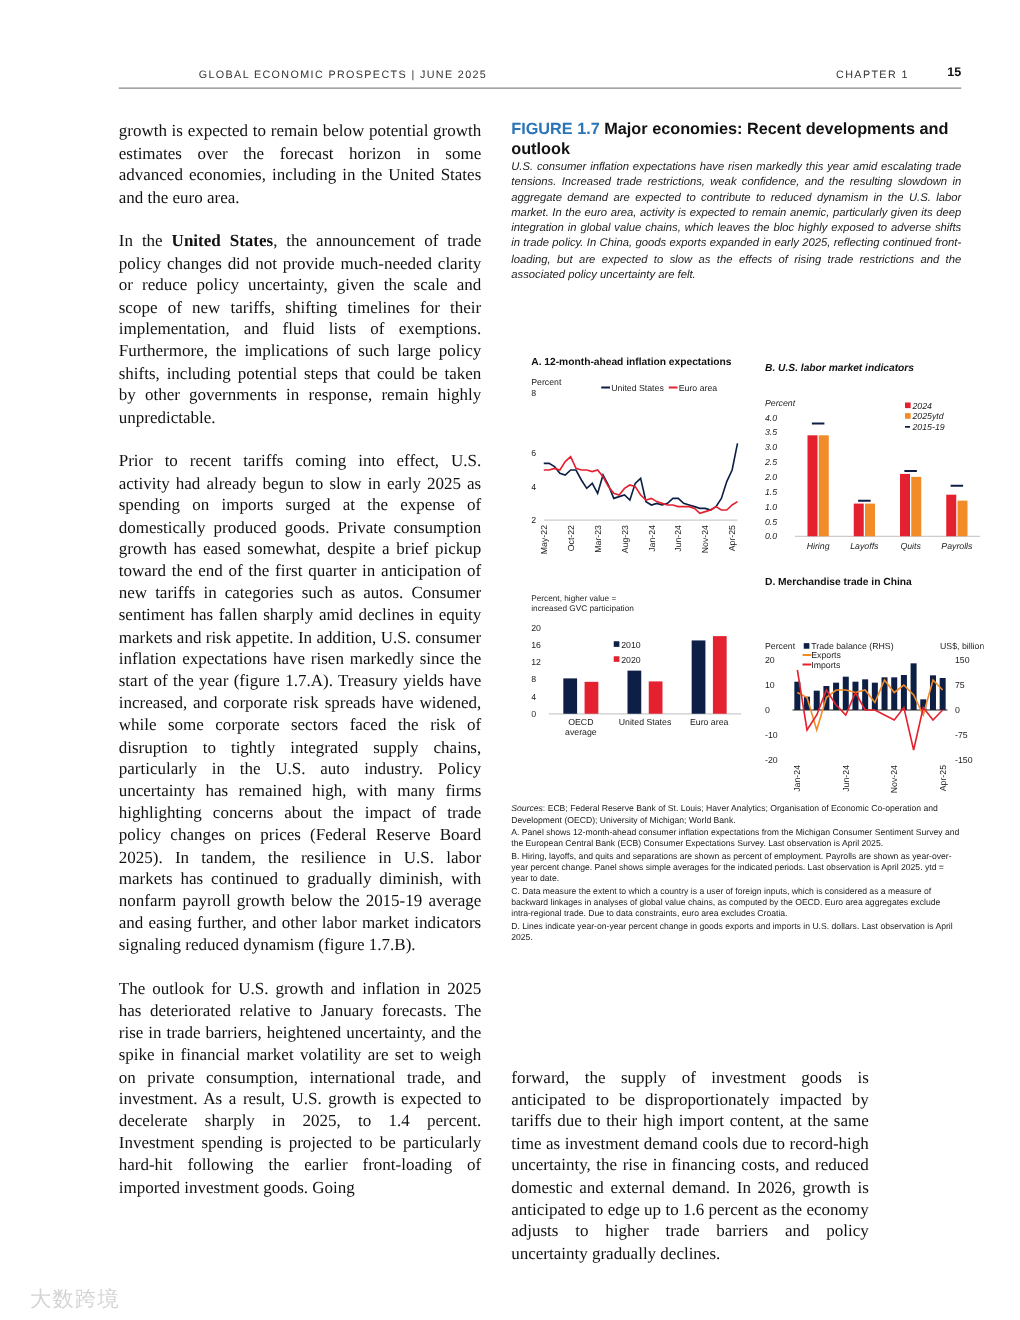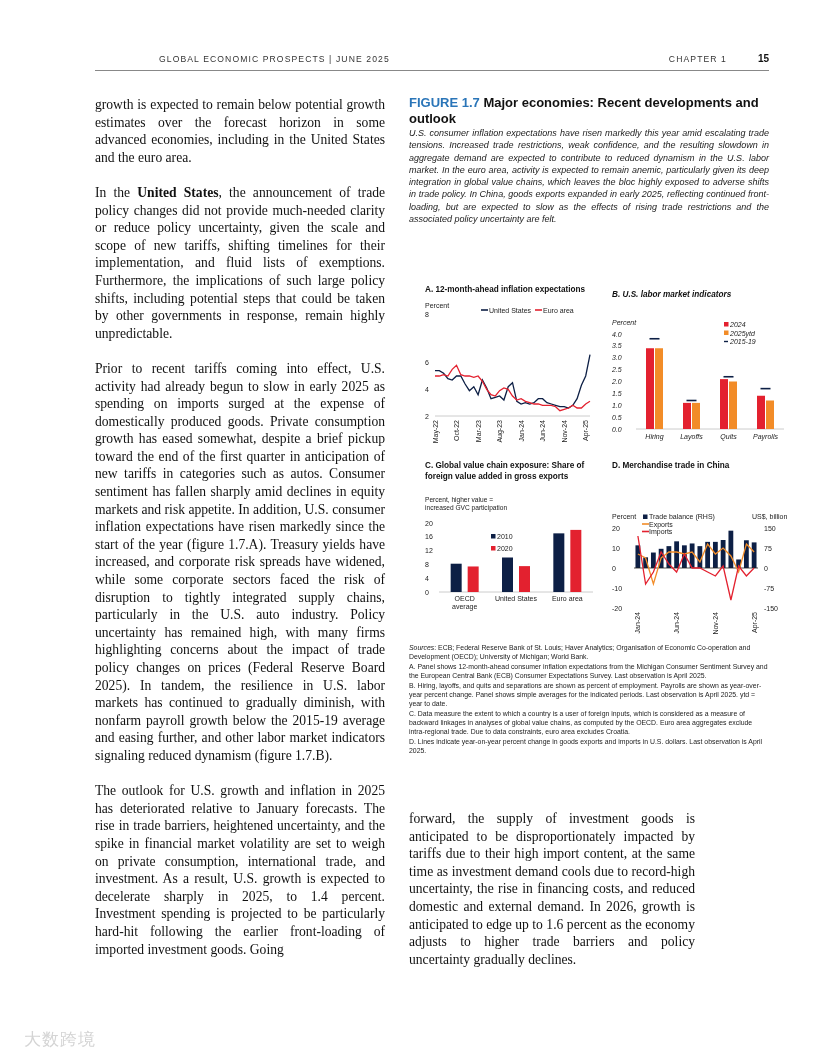--- a/index.html
+++ b/index.html
@@ -5,21 +5,21 @@
   html, body { margin:0; padding:0; background:#fff; }
   body { width:816px; height:1056px; position:relative; overflow:hidden; color:#111; }
   .hdr { position:absolute; left:95px; top:52px; width:674px; height:18px; border-bottom:1.5px solid #888;
          font-family:"Liberation Sans", sans-serif; font-size:8.6px; letter-spacing:1.1px; color:#333; }
   .hdr .left { position:absolute; left:16px; top:2px;margin-left:48px; }
   .hdr .chap { position:absolute; right:42px; top:2px;text-align:right; }
   .hdr .pg { position:absolute; right:0; top:1px; font-weight:bold; font-size:10px; letter-spacing:0; color:#111; }
   .col { position:absolute; font-family:"Liberation Serif", serif; font-size:13.6px; line-height:17.6px; text-align:justify; }
   .col p { margin:0 0 17.6px 0; }
   .left-col { left:95px; top:96px; width:290px; }
-  .right-col { left:409px; top:810px; width:286px; }
+  .right-col { left:409px; top:853px; width:286px; }
   .fig { position:absolute; left:409px; top:95px; width:360px; font-family:"Liberation Sans", sans-serif; }
   .fig-title { font-size:13px; font-weight:bold; line-height:16px; margin:0; }
   .fig-num { color:#2a75b8; }
   .fig-sub { font-size:9px; font-style:italic; line-height:12.3px; text-align:justify; margin-top:0; color:#222; }
   .panel { position:absolute; font-family:"Liberation Sans", sans-serif;margin-left:16px; }
   .ptitle { font-size:8.2px; font-weight:bold; line-height:10.5px; }
   .notes { position:absolute; left:409px; top:644px; width:360px; font-family:"Liberation Sans", sans-serif;
            font-size:6.9px; line-height:8.8px; color:#222; }
   .notes div { margin-bottom:1.5px; }
   .wm { position:absolute; left:24px; top:1028px; font-family:"DejaVu Sans", sans-serif; font-size:17px; color:#d4d4d4; letter-spacing:1px; }
@@ -107,21 +107,20 @@
       <rect x="117" y="80.5" width="8" height="47.5" fill="#f28c28"></rect>
       <line x1="111.5" x2="121.5" y1="75.75" y2="75.75" stroke="#0d1f45" stroke-width="1.6"></line>
       <text x="116.5" y="138" font-size="7" fill="#222" text-anchor="middle">Quits</text>
       <rect x="145" y="94.75" width="8" height="33.25" fill="#e3212f"></rect>
       <rect x="154" y="99.5" width="8" height="28.5" fill="#f28c28"></rect>
       <line x1="148.5" x2="158.5" y1="87.625" y2="87.625" stroke="#0d1f45" stroke-width="1.6"></line>
       <text x="153.5" y="138" font-size="7" fill="#222" text-anchor="middle">Payrolls</text>
     </svg>
 </div>
 <div class="panel" style="left:409px;top:461px;width:172px;">
-  <div class="ptitle">C. Global value chain exposure: Share of foreign value added in gross exports</div>
   <svg id="chartC" width="172" height="140">
       <text x="0" y="20" font-size="6.6" fill="#222" text-anchor="start">Percent, higher value =</text>
       <text x="0" y="28" font-size="6.6" fill="#222" text-anchor="start">increased GVC participation</text>
       <text x="0" y="112.5" font-size="7" fill="#222" text-anchor="start">0</text>
       <text x="0" y="98.7" font-size="7" fill="#222" text-anchor="start">4</text>
       <text x="0" y="84.9" font-size="7" fill="#222" text-anchor="start">8</text>
       <text x="0" y="71.1" font-size="7" fill="#222" text-anchor="start">12</text>
       <text x="0" y="57.3" font-size="7" fill="#222" text-anchor="start">16</text>
       <text x="0" y="43.5" font-size="7" fill="#222" text-anchor="start">20</text>
       <line x1="14" x2="168" y1="110" y2="110" stroke="#ccc" stroke-width="1"></line>

